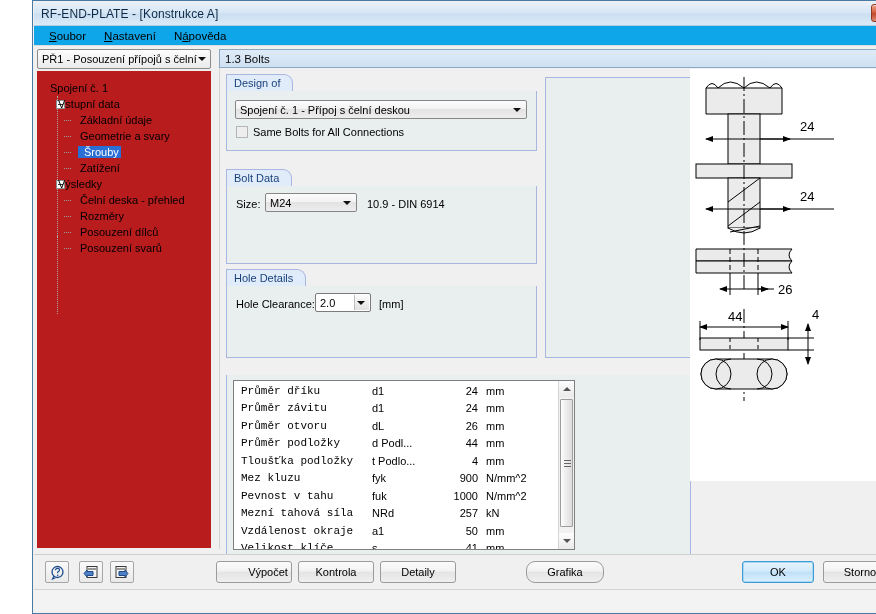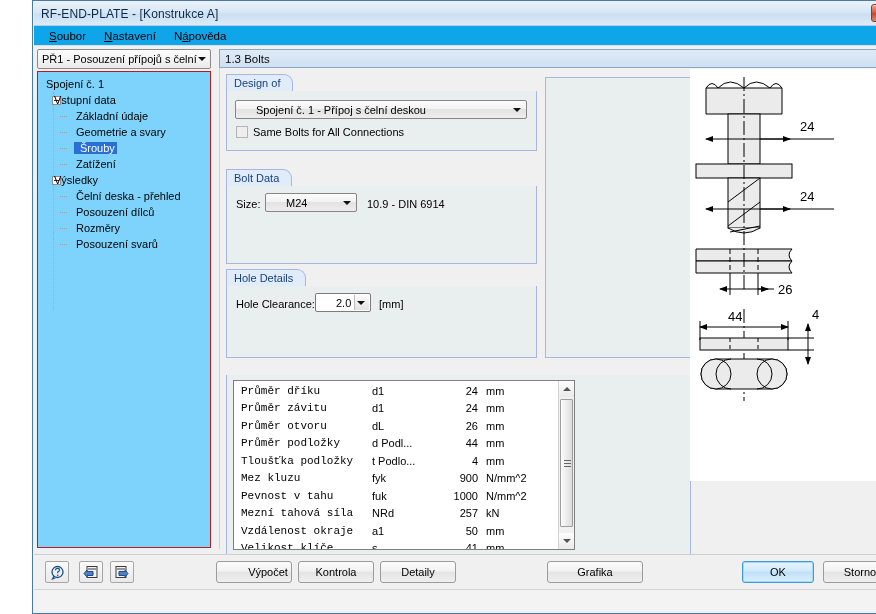--- a/index.html
+++ b/index.html
@@ -85,22 +85,22 @@
   .combo-nav .arrow {
     position: absolute; right: 4px; top: 7px;
     width: 0; height: 0;
     border-left: 4px solid transparent;
     border-right: 4px solid transparent;
     border-top: 4px solid #111;
   }
   .tree {
     position: absolute; left: 0; top: 22px;
     width: 174px; height: 477px;
-    background: #7dd3fc;
-    border: 1px solid #b91c1c;
+    background: #b91c1c;
+    border: 5px solid #b91c1c;
     overflow: hidden;
     padding: 4px 0 0 4px;
   }
   .tnode {
     position: relative;
     height: 16px;
     display: flex; align-items: center;
     font-size: 11px;
     color: #000;
     white-space: nowrap;
@@ -177,21 +177,21 @@
     color: #000;
     white-space: nowrap;
   }
 
   .combo {
     position: absolute;
     background: linear-gradient(to bottom,#fcfcfc 0%,#f2f2f2 48%,#e3e3e3 50%,#ededed 100%);
     border: 1px solid #868686;
     border-radius: 2px;
     display: flex; align-items: center;
-    padding-left: 20px;
+    padding-left: 4px;
     font-size: 11px;
     color: #000;
     white-space: nowrap;
     overflow: hidden;
     cursor: pointer;
   }
   .combo .arrow {
     position: absolute; right: 5px; top: 50%; margin-top: -2px;
     width: 0; height: 0;
     border-left: 4px solid transparent;
@@ -367,25 +367,25 @@
           <div class="tnode lvl1">
             <span class="expander"></span>
             <span class="lbl">Výsledky</span>
           </div>
           <div class="tnode lvl2">
             <span class="dashline" style="left: 18px;"></span>
             <span class="lbl">Čelní deska - přehled</span>
           </div>
           <div class="tnode lvl2">
             <span class="dashline" style="left: 18px;"></span>
+            <span class="lbl">Rozměry</span>
+          </div>
+          <div class="tnode lvl2">
+            <span class="dashline" style="left: 18px;"></span>
             <span class="lbl">Posouzení dílců</span>
-          </div>
-          <div class="tnode lvl2">
-            <span class="dashline" style="left: 18px;"></span>
-            <span class="lbl">Rozměry</span>
           </div>
           <div class="tnode lvl2">
             <span class="dashline" style="left: 18px;"></span>
             <span class="lbl">Posouzení svarů</span>
           </div>
         </div>
     </div>
   </div>
 
   <div class="tabhdr">
@@ -628,19 +628,19 @@
       <svg width="16" height="15" viewBox="0 0 16 15">
           <rect x="2" y="1.5" width="10" height="11" fill="#f4f4f4" stroke="#3a3a3a" stroke-width="1"></rect>
           <line x1="3" y1="4" x2="11" y2="4" stroke="#3a3a3a"></line>
           <path d="M0,5 l0,-2.5 l6,0 l0,-1.5 l3,3.5 l-3,3.5 l0,-1.5 l-6,0 l0,-2" fill="#4f7fc4" stroke="#1e4d8c" stroke-width="1" transform="translate(5,4)"></path>
         </svg>
     </div>
 
     <div class="btn" style="left:182px; width:76px;padding-left:28px;">Výpočet</div>
     <div class="btn" style="left:264px; width:76px;">Kontrola</div>
     <div class="btn" style="left:346px; width:76px;">Detaily</div>
-    <div class="btn" style="left:513px; width:96px;">Grafika</div>
+    <div class="btn" style="left:492px; width:78px;border-radius:9px;">Grafika</div>
     <div class="btn primary" style="left:708px; width:72px;">OK</div>
     <div class="btn" style="left:789px; width:74px;">Storno</div>
   </div>
 
   <div class="statusbar"></div>
 </div>
 
 </body></html>

